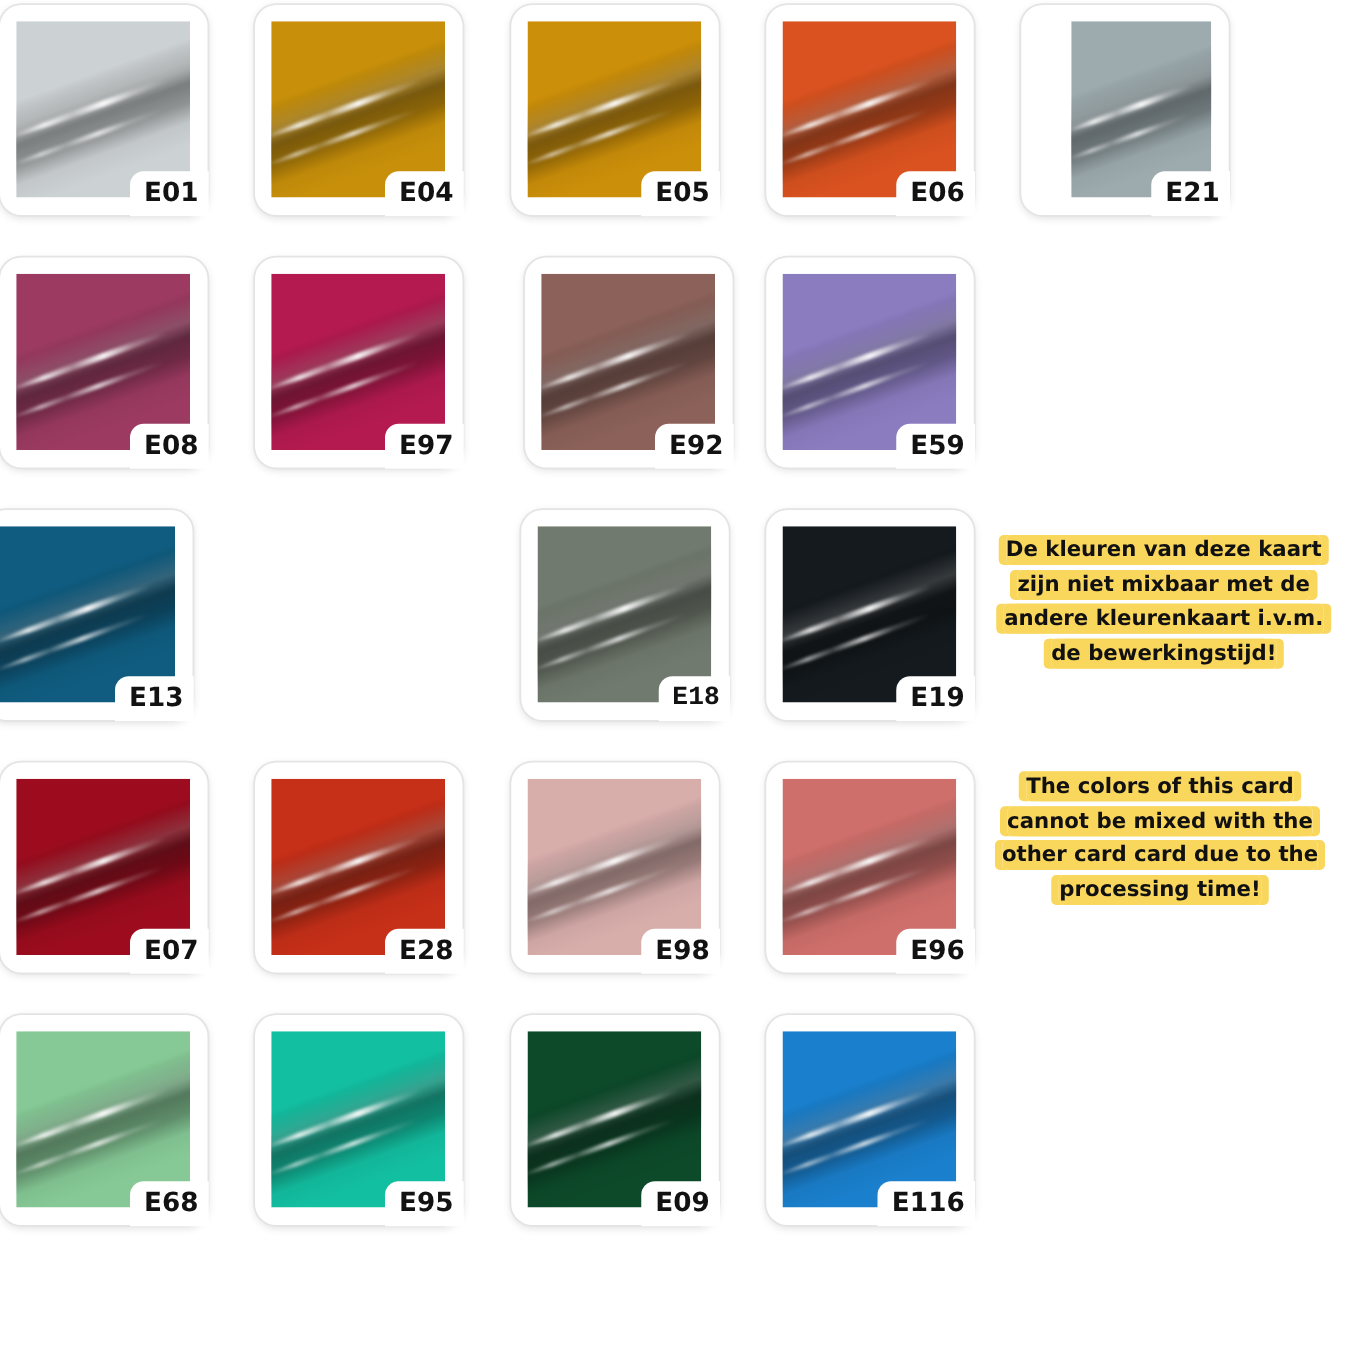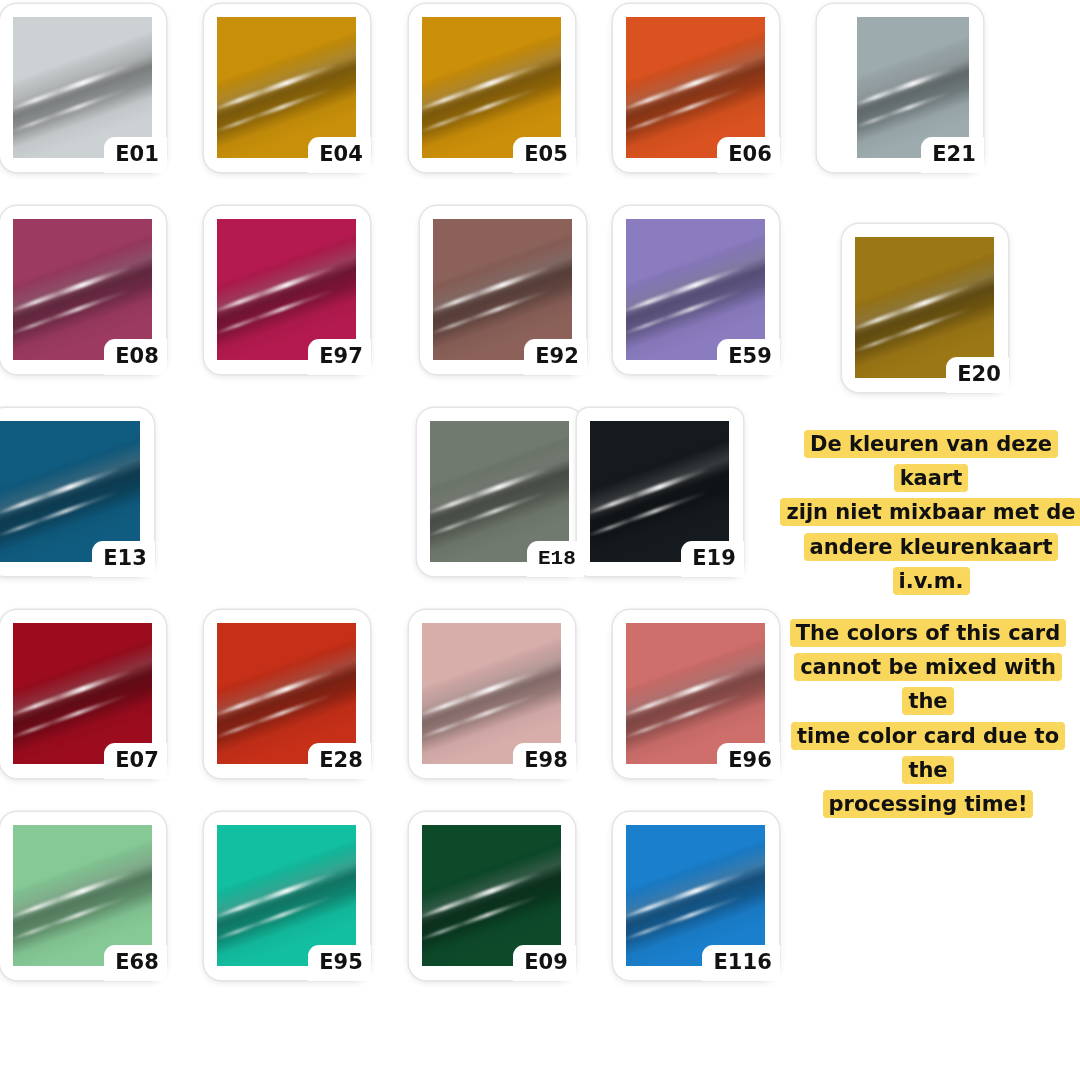--- a/index.html
+++ b/index.html
@@ -132,21 +132,21 @@
     padding: 7px 8px 8px 11px;
     border-top-left-radius: 11px;
     letter-spacing: 0.1px;
     z-index: 3;
   }
 
   
   .note {
     position: absolute;
     text-align: center;
-    font-size: 21px;
+    font-size: 17px;
     font-weight: bold;
     line-height: 1.63;
     color: #111111;
   }
   .note span.line {
     background: #f9d65c;
     box-shadow: 6px 0 0 #f9d65c, -6px 0 0 #f9d65c;
     border-radius: 4px;
     padding: 2px 0;
     -webkit-box-decoration-break: clone;
@@ -253,30 +253,20 @@
       <div class="color-card" style="left: 651px;">
         <div class="swatch">
           <div class="base" style="background: rgb(139, 124, 192);"></div>
           <div class="band"></div>
           <div class="sheen"></div>
           <div class="spec1"></div>
           <div class="spec2"></div>
         </div>
         <div class="code-badge">E59</div>
       </div>
-      <div class="color-card offset-card" style="left: 880px;">
-        <div class="swatch">
-          <div class="base" style="background: rgb(156, 119, 21);"></div>
-          <div class="band"></div>
-          <div class="sheen"></div>
-          <div class="spec1"></div>
-          <div class="spec2"></div>
-        </div>
-        <div class="code-badge">E20</div>
-      </div>
     </div>
     <div class="grid-row">
       <div class="color-card" style="left: 26px; padding-left: 12px;">
         <div class="swatch">
           <div class="base" style="background: rgb(15, 92, 128);"></div>
           <div class="band"></div>
           <div class="sheen"></div>
           <div class="spec1"></div>
           <div class="spec2"></div>
         </div>
@@ -285,21 +275,21 @@
       <div class="color-card" style="left: 455px; font-family: Liberation Mono, monospace;">
         <div class="swatch">
           <div class="base" style="background: rgb(113, 122, 110);"></div>
           <div class="band"></div>
           <div class="sheen"></div>
           <div class="spec1"></div>
           <div class="spec2"></div>
         </div>
         <div class="code-badge">E18</div>
       </div>
-      <div class="color-card" style="left: 615px; border-radius: 12px;">
+      <div class="color-card" style="left: 651px;">
         <div class="swatch">
           <div class="base" style="background: rgb(20, 26, 30);"></div>
           <div class="band"></div>
           <div class="sheen"></div>
           <div class="spec1"></div>
           <div class="spec2"></div>
         </div>
         <div class="code-badge">E19</div>
       </div>
     </div>
@@ -382,14 +372,14 @@
           <div class="band"></div>
           <div class="sheen"></div>
           <div class="spec1"></div>
           <div class="spec2"></div>
         </div>
         <div class="code-badge">E116</div>
       </div>
     </div>
   </div>
 
-<div class="note" id="note-nl"><span class="line">De kleuren van deze kaart</span><br><span class="line">zijn niet mixbaar met de</span><br><span class="line">andere kleurenkaart i.v.m.</span><br></div>
-<div class="note" id="note-en"><span class="line">The colors of this card</span><br><span class="line">cannot be mixed with the</span><br><span class="line">time color card due to the</span><br><span class="line">processing time!</span></div>
+<div class="note" id="note-nl"><span class="line">De kleuren van deze kaart</span><br><span class="line">zijn niet mixbaar met de</span><br><span class="line">andere kleurenkaart i.v.m.</span><br><span class="line">de bewerkingstijd!</span></div>
+<div class="note" id="note-en"><span class="line">The colors of this card</span><br><span class="line">cannot be mixed with the</span><br><span class="line">other card card due to the</span><br><span class="line">processing time!</span></div>
 
 </body></html>

